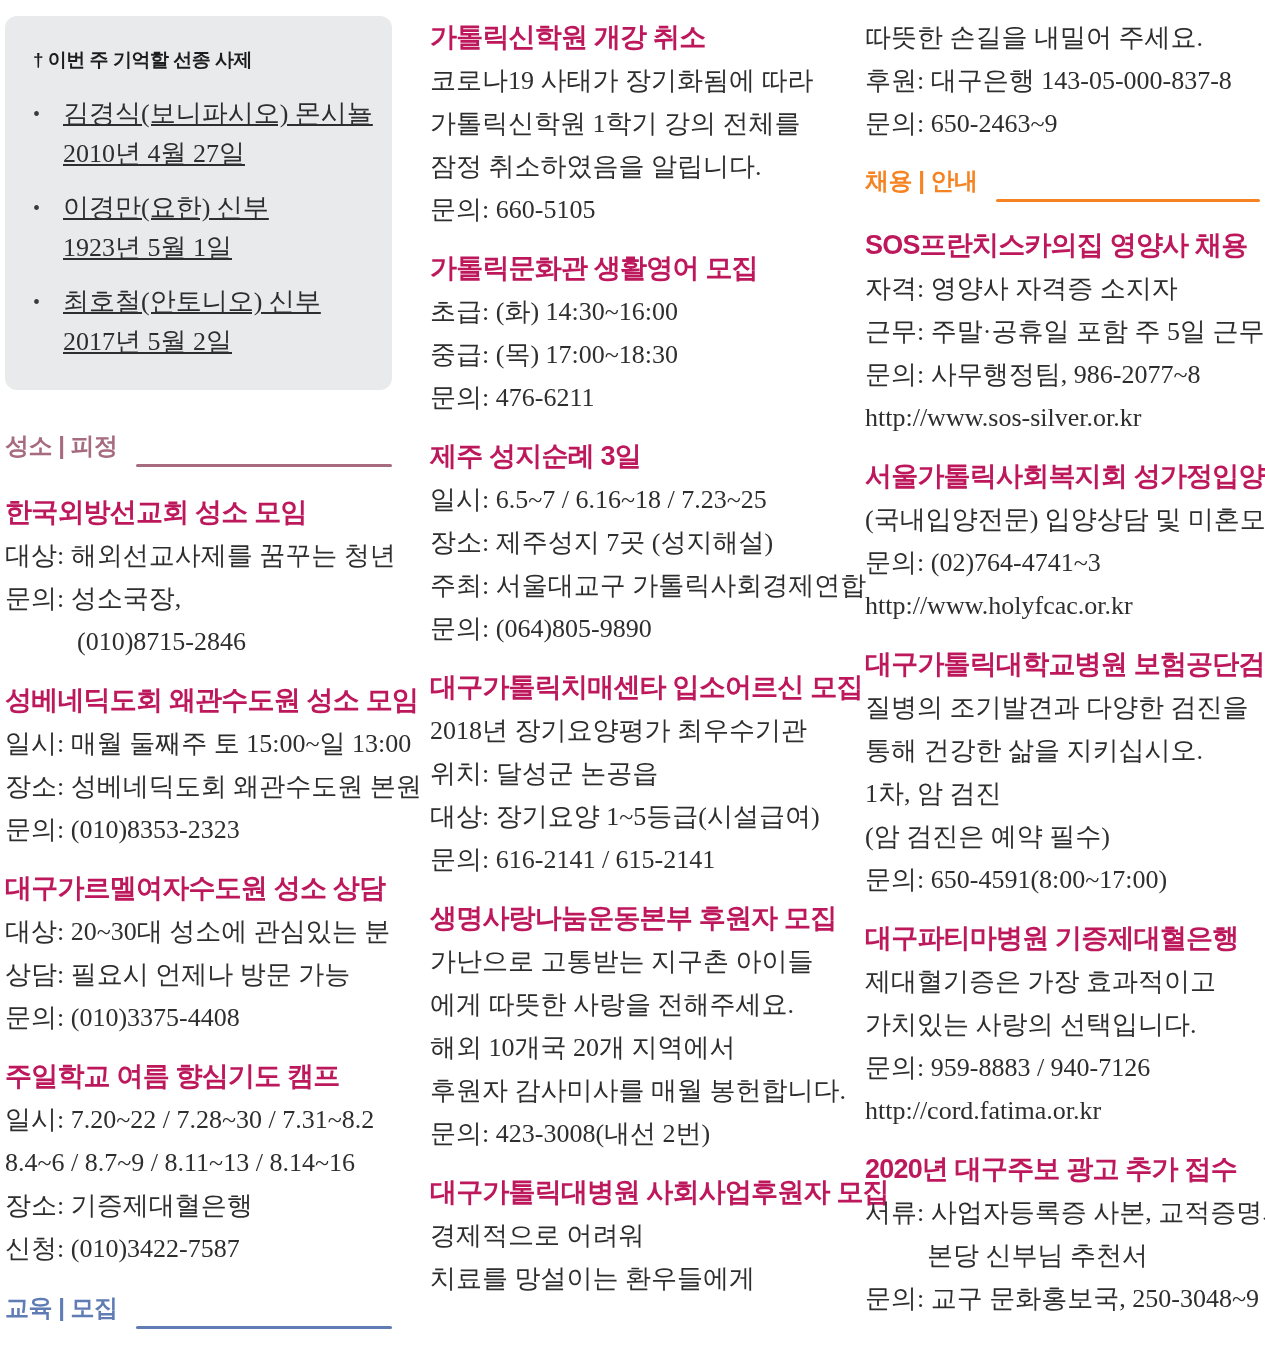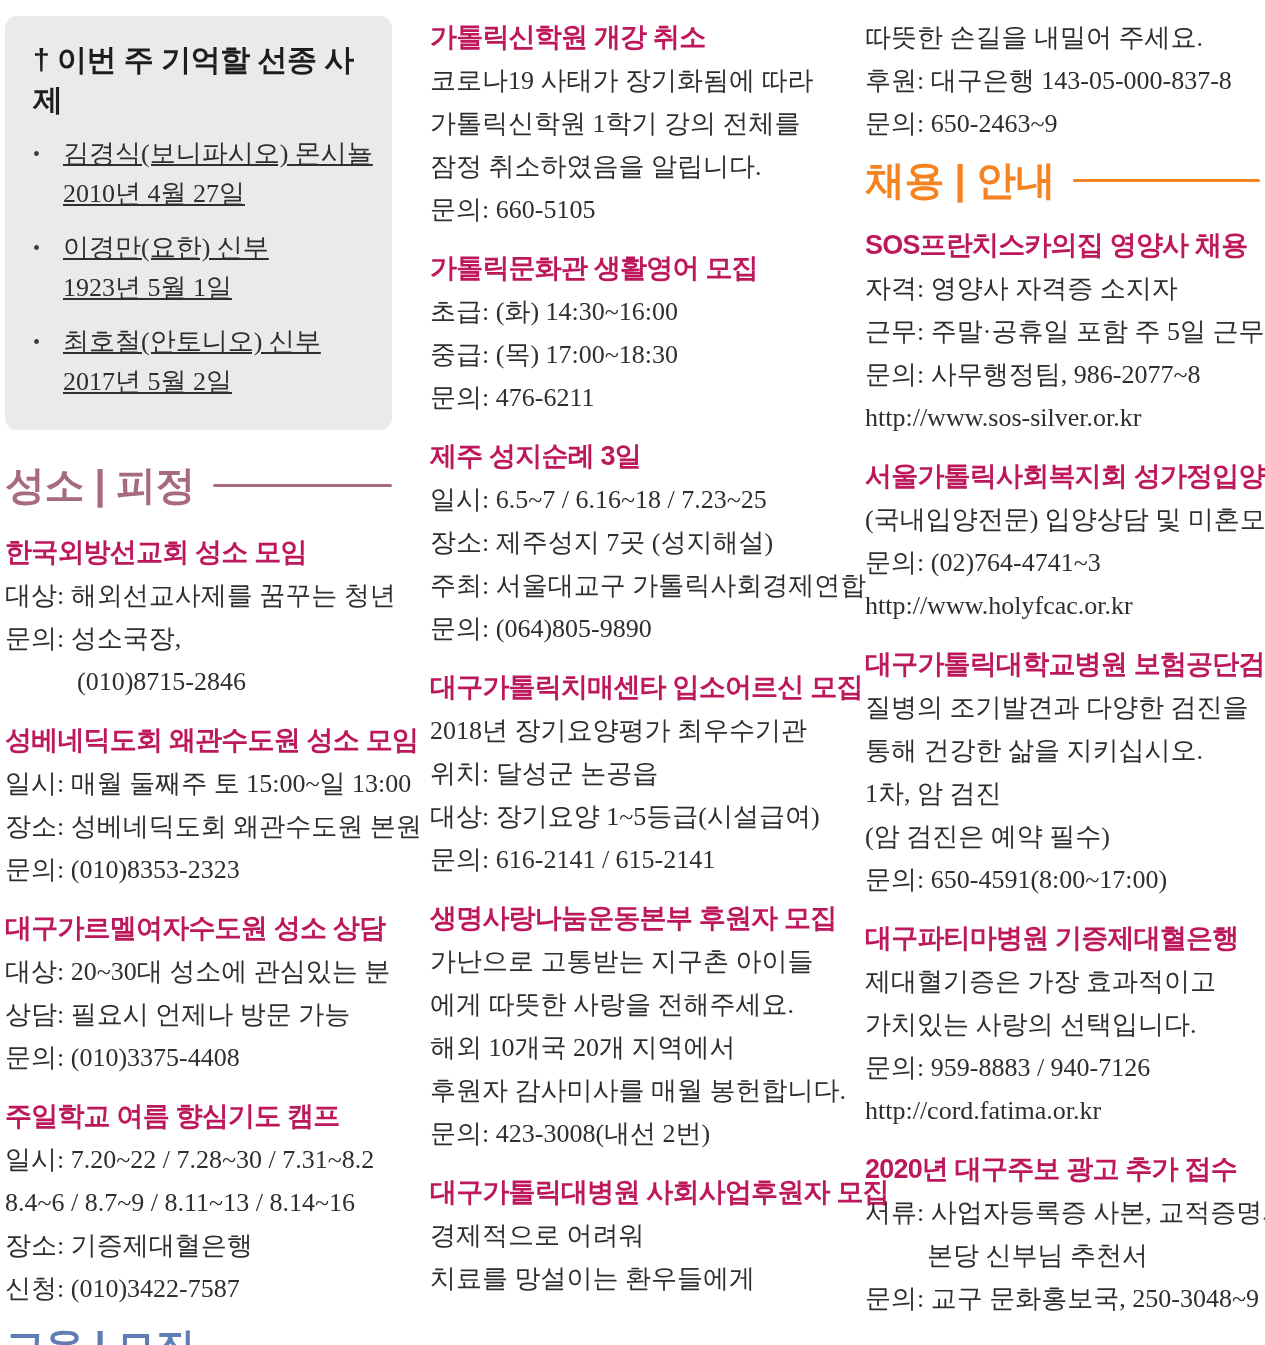--- a/index.html
+++ b/index.html
@@ -23,21 +23,21 @@
   
   .memorial-box {
     background: #e9eaec;
     border-radius: 12px;
     padding: 24px 18px 28px 28px;
     margin-bottom: 34px;
   }
   .m-title {
     font-family: "Liberation Sans", "DejaVu Sans", sans-serif;
     font-weight: 700;
-    font-size: 30px;
+    font-size: 19px;
     line-height: 40px;
     color: #1d1d1f;
     letter-spacing: -0.5px;
     margin-bottom: 10px;
   }
   .m-item { display: flex; margin-top: 14px; }
   .m-bullet {
     width: 30px;
     flex: 0 0 30px;
     font-size: 20px;
@@ -49,24 +49,24 @@
     font-size: 26px;
     line-height: 40px;
     color: #2e2e2e;
     white-space: nowrap;
     text-decoration: underline;
   }
 
   
   .cat {
     display: flex;
-    align-items: center;
+    align-items: flex-end;
     font-family: "Liberation Sans", "DejaVu Sans", sans-serif;
     font-weight: 700;
-    font-size: 40px;
+    font-size: 24px;
     line-height: 43px;
     letter-spacing: -0.5px;
     margin-bottom: 24px;
   }
   .cat-rule {
     flex: 1;
     height: 3px;
     background: currentColor;
     margin-left: 18px;
     border-radius: 2px;

